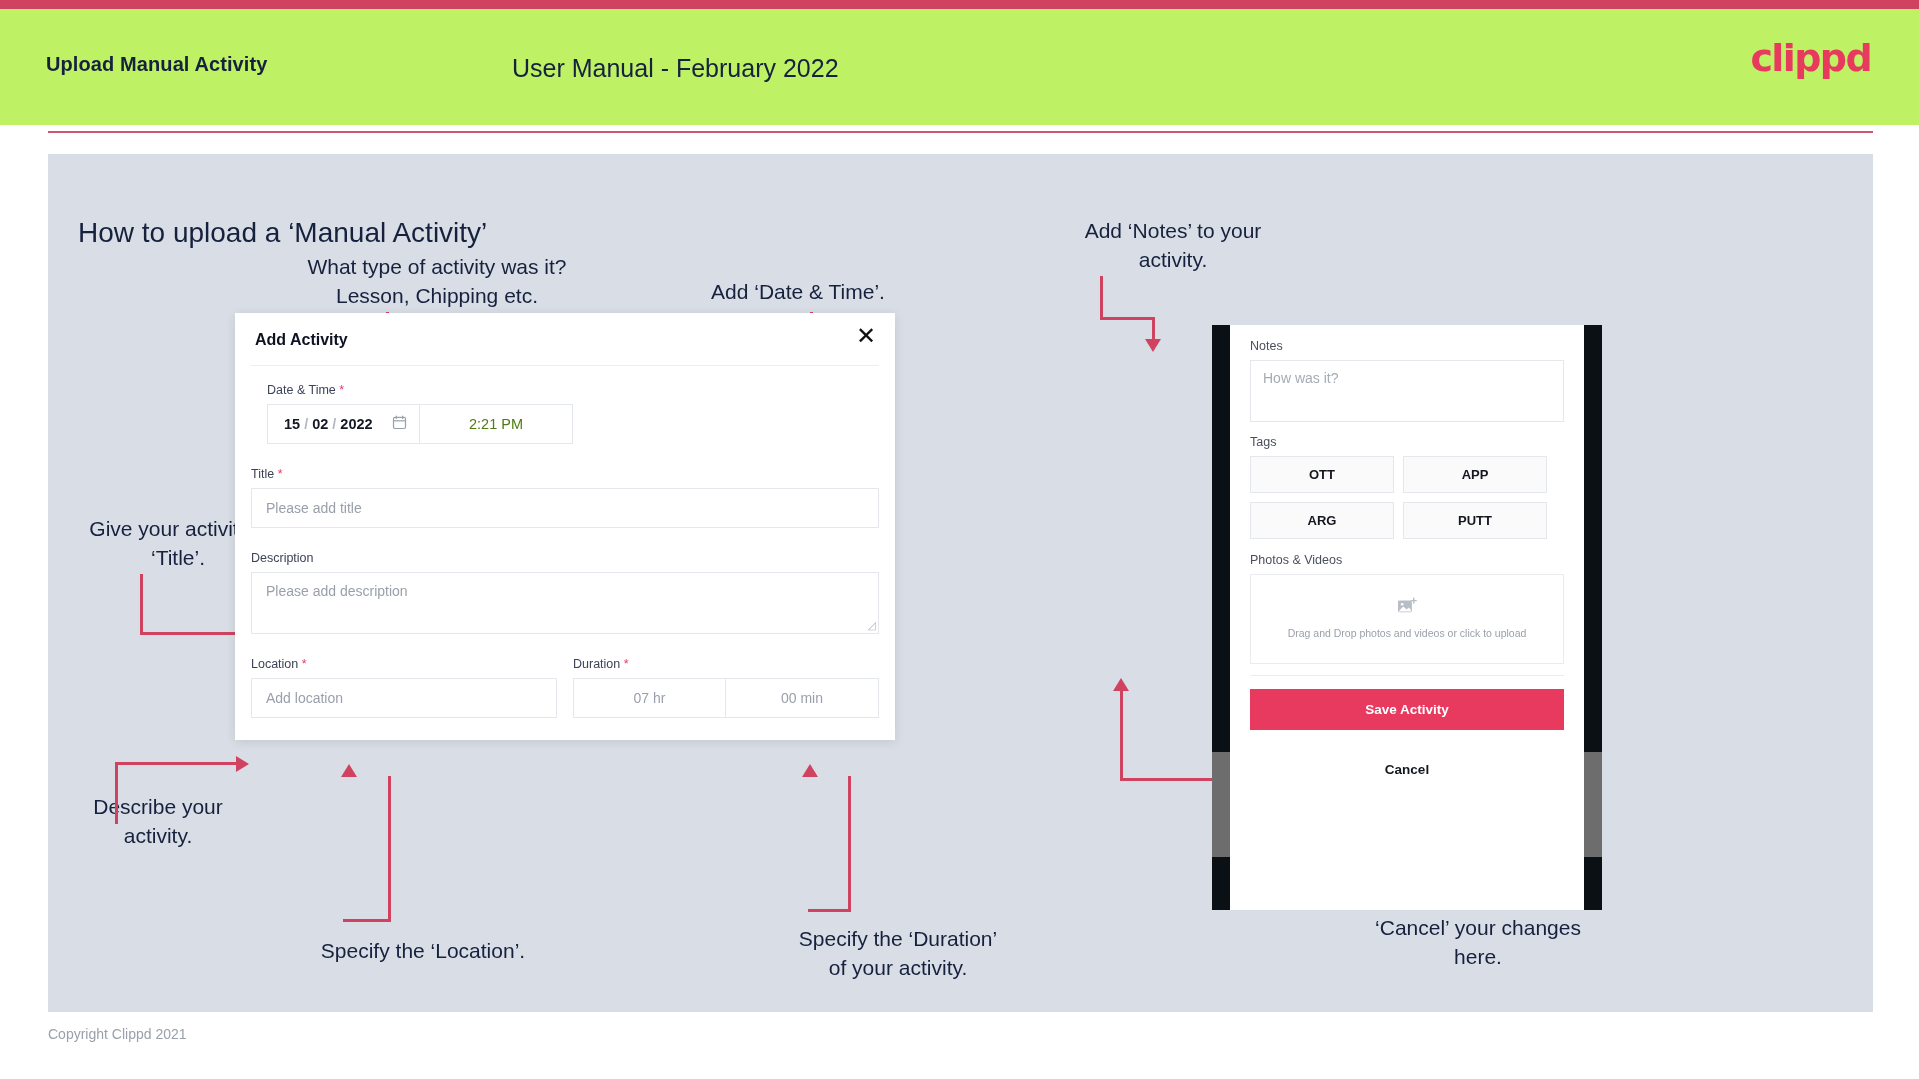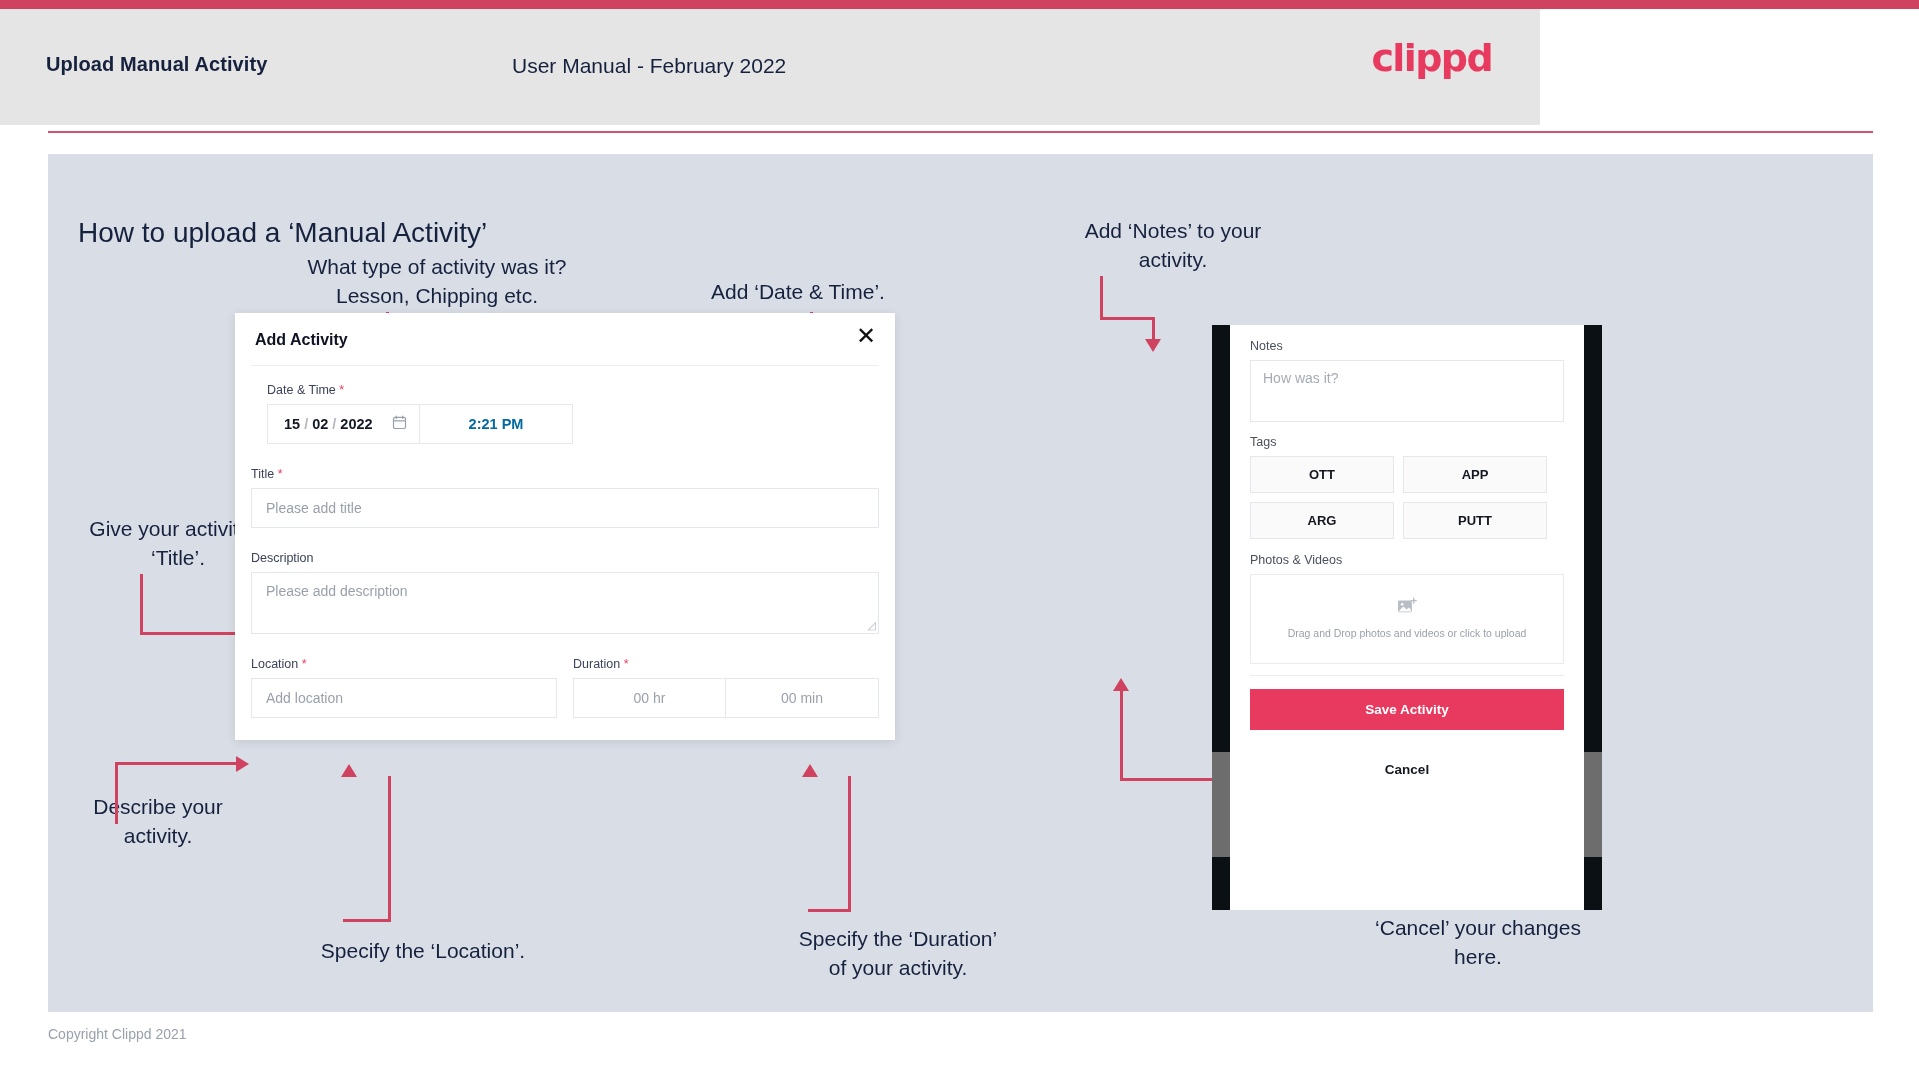--- a/index.html
+++ b/index.html
@@ -10,28 +10,28 @@
     position: relative;
     overflow: hidden;
   }
   
   .top-bar {
     position: absolute; left: 0; top: 0;
     width: 1919px; height: 9px;
     background: #cf4360;
   }
   
-  .header { position: absolute; left: 0; top: 9px; width: 1540px; height: 116px; background:#e5e5e5; }
+  .header { position: absolute; left: 0; top: 9px; width: 1919px; height: 116px; background:#bef264; }
   .header-title {
     position: absolute; left: 46px; top: 44px;
     font-size: 20px; font-weight: 600; color: #16213e; letter-spacing: .1px;
   }
   .header-sub {
     position: absolute; left: 512px; top: 45px;
-    font-size: 21px; font-weight: 400; color: #16213e;
+    font-size: 25px; font-weight: 400; color: #16213e;
   }
   .logo {
     position: absolute; right: 48px; top: 27px;
     font-size: 38px; font-weight: 800; color: #e8395f;
     letter-spacing: -1.6px; font-family: "DejaVu Sans", sans-serif;
   }
   .header-rule {
     position: absolute; left: 48px; top: 122px;
     width: 1825px; height: 2px; background: #d2526f;
   }
@@ -270,21 +270,21 @@
           <span style="padding:0 4px; color:#b4b8c0;">/</span>
           <span>2022</span>
           <span style="margin-left:auto; margin-right:12px;">
             <svg width="15" height="15" viewBox="0 0 16 16" fill="none" aria-hidden="true">
               <rect x="1.6" y="2.6" width="12.8" height="11.8" rx="1.6" stroke="#9aa0ab" stroke-width="1.3" fill="#fff"></rect>
               <path d="M1.6 6.2 H14.4" stroke="#9aa0ab" stroke-width="1.3"></path>
               <path d="M4.6 1.2 V3.6 M11.4 1.2 V3.6" stroke="#9aa0ab" stroke-width="1.3" stroke-linecap="round"></path>
             </svg>
           </span>
         </div>
-        <div class="control" style="width:153px; border-left:none; justify-content:center; color:#0369a1; font-weight:700; font-size:14.5px;text-align:right;">2:21 PM</div>
+        <div class="control" style="width:153px; border-left:none; justify-content:center; color:#4d7c0f; font-weight:400; font-size:14.5px;text-align:right;">2:21 PM</div>
       </div>
     </div>
   </div>
 
   <div class="row" style="left:16px; top:238px;">
     <div style="width:628px;">
       <span class="field-label">Description</span>
       <div class="control" style="height:62px; align-items:flex-start; position:relative;">
         <span style="padding:10px 0 0 14px;">Please add description</span>
         <span style="position:absolute; right:2px; bottom:1px; color:#b4b8c0; font-size:11px;">◿</span>
@@ -313,21 +313,21 @@
       <div class="control">
         <span class="pad">Add location</span>
       </div>
     </div>
     <div style="width:306px; margin-left:16px;">
       <span class="field-label">
         <span>Duration</span>
         <span class="req">*</span>
       </span>
       <div style="display:flex;">
-        <div class="control" style="width:153px; justify-content:center;">00 hr</div>
+        <div class="control" style="width:153px; justify-content:center;">07 hr</div>
         <div class="control" style="width:153px; border-left:none; justify-content:center;">00 min</div>
       </div>
     </div>
   </div>
 </div>
 
 <div class="phone">
   <div class="phone-side left">
     <div class="grey"></div>
   </div>

